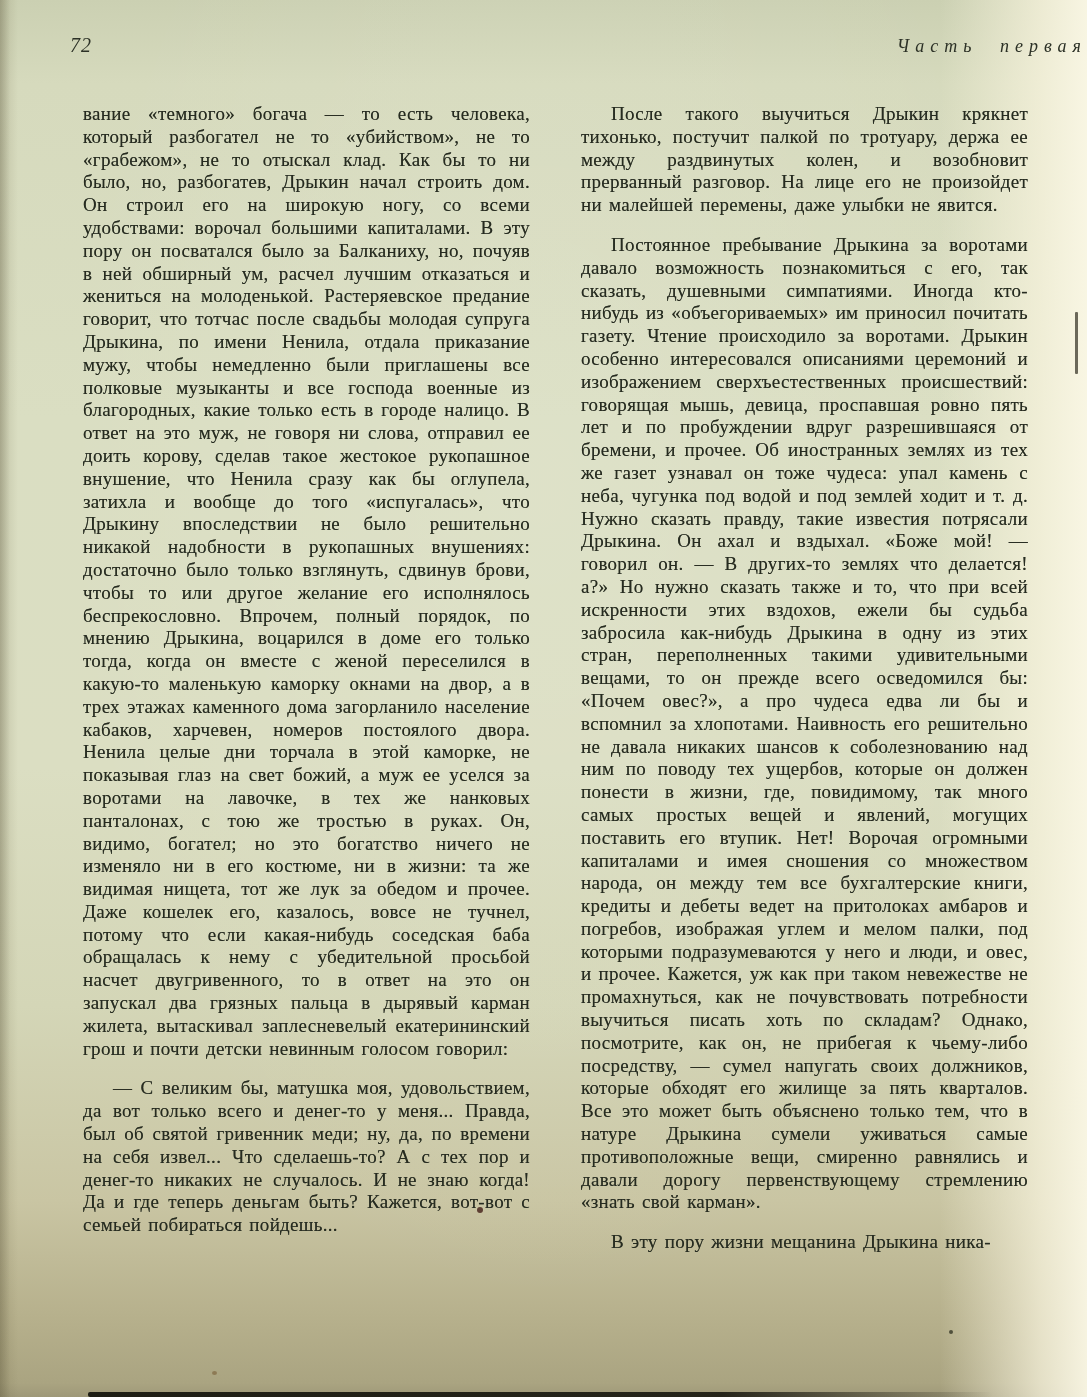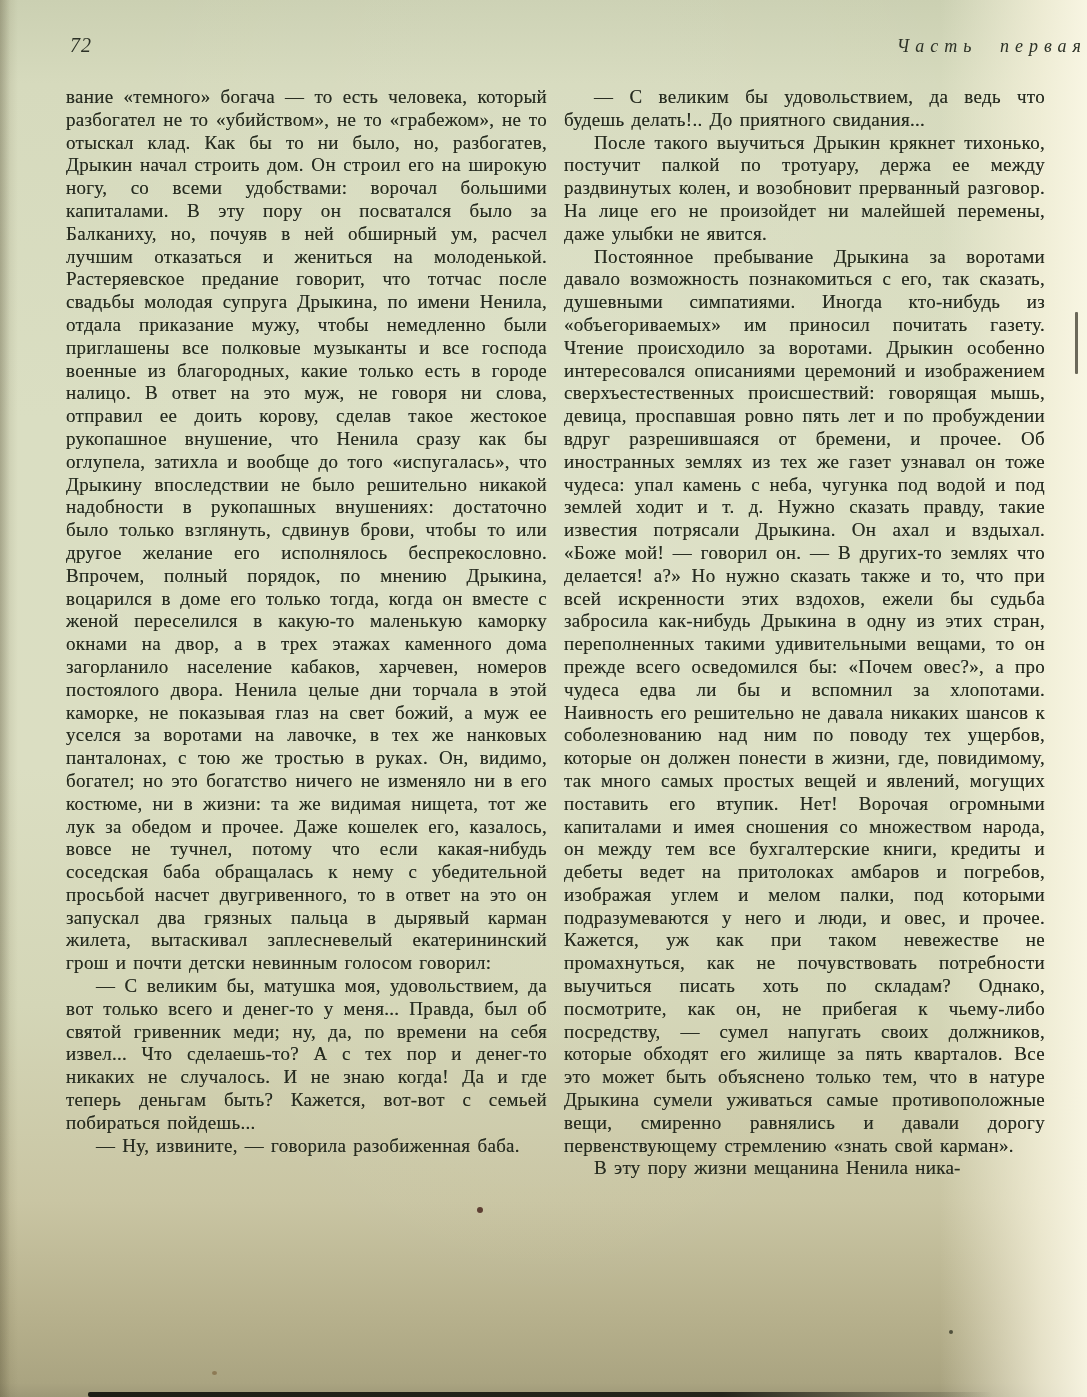--- a/index.html
+++ b/index.html
@@ -59,21 +59,21 @@
     width: 481px;
     height: 1245px;
     overflow: hidden;
     text-align: justify;
     font-size: 19px;
     line-height: 22.8px;
     letter-spacing: 0.3px;
     word-spacing: 2px;
     text-shadow: 0 0 0.6px rgba(38,43,32,0.55);
   }
-  .para { margin: 0; }
+  .para { margin: 17px; }
   .para.indent { text-indent: 30px; }
   
   .bottom-edge {
     position: absolute;
     left: 88px;
     bottom: 0;
     width: 905px;
     height: 5px;
     background: linear-gradient(90deg, rgba(16,16,10,0.9) 0%, rgba(16,16,10,0.85) 70%, rgba(16,16,10,0) 100%);
     border-radius: 2px;
@@ -107,27 +107,25 @@
 
   <div class="running-header">
     <span class="page-number">72</span>
     <span class="header-title">Часть первая</span>
   </div>
 
   <div class="columns">
     <div class="col">
         <p class="para">вание «темного» богача — то есть человека, который разбогател не то «убийством», не то «грабежом», не то отыскал клад. Как бы то ни было, но, разбогатев, Дрыкин начал строить дом. Он строил его на широкую ногу, со всеми удобствами: ворочал большими капиталами. В эту пору он посватался было за Балканиху, но, почуяв в ней обширный ум, расчел лучшим отказаться и жениться на молоденькой. Растеряевское предание говорит, что тотчас после свадьбы молодая супруга Дрыкина, по имени Ненила, отдала приказание мужу, чтобы немедленно были приглашены все полковые музыканты и все господа военные из благородных, какие только есть в городе налицо. В ответ на это муж, не говоря ни слова, отправил ее доить корову, сделав такое жестокое рукопашное внушение, что Ненила сразу как бы оглупела, затихла и вообще до того «испугалась», что Дрыкину впоследствии не было решительно никакой надобности в рукопашных внушениях: достаточно было только взглянуть, сдвинув брови, чтобы то или другое желание его исполнялось беспрекословно. Впрочем, полный порядок, по мнению Дрыкина, воцарился в доме его только тогда, когда он вместе с женой переселился в какую-то маленькую каморку окнами на двор, а в трех этажах каменного дома загорланило население кабаков, харчевен, номеров постоялого двора. Ненила целые дни торчала в этой каморке, не показывая глаз на свет божий, а муж ее уселся за воротами на лавочке, в тех же нанковых панталонах, с тою же тростью в руках. Он, видимо, богател; но это богатство ничего не изменяло ни в его костюме, ни в жизни: та же видимая нищета, тот же лук за обедом и прочее. Даже кошелек его, казалось, вовсе не тучнел, потому что если какая-нибудь соседская баба обращалась к нему с убедительной просьбой насчет двугривенного, то в ответ на это он запускал два грязных пальца в дырявый карман жилета, вытаскивал заплесневелый екатерининский грош и почти детски невинным голосом говорил:</p>
         <p class="para indent">— С великим бы, матушка моя, удовольствием, да вот только всего и денег-то у меня... Правда, был об святой гривенник меди; ну, да, по времени на себя извел... Что сделаешь-то? А с тех пор и денег-то никаких не случалось. И не знаю когда! Да и где теперь деньгам быть? Кажется, вот-вот с семьей побираться пойдешь...</p>
-        <p class="para indent">— Ну, извините, — говорила разобиженная баба.</p>
       </div>
     <div class="col">
-        <p class="para indent">— С великим бы удовольствием, да ведь что будешь делать!.. До приятного свидания...</p>
         <p class="para indent">После такого выучиться Дрыкин крякнет тихонько, постучит палкой по тротуару, держа ее между раздвинутых колен, и возобновит прерванный разговор. На лице его не произойдет ни малейшей перемены, даже улыбки не явится.</p>
         <p class="para indent">Постоянное пребывание Дрыкина за воротами давало возможность познакомиться с его, так сказать, душевными симпатиями. Иногда кто-нибудь из «объегориваемых» им приносил почитать газету. Чтение происходило за воротами. Дрыкин особенно интересовался описаниями церемоний и изображением сверхъестественных происшествий: говорящая мышь, девица, проспавшая ровно пять лет и по пробуждении вдруг разрешившаяся от бремени, и прочее. Об иностранных землях из тех же газет узнавал он тоже чудеса: упал камень с неба, чугунка под водой и под землей ходит и т. д. Нужно сказать правду, такие известия потрясали Дрыкина. Он ахал и вздыхал. «Боже мой! — говорил он. — В других-то землях что делается! а?» Но нужно сказать также и то, что при всей искренности этих вздохов, ежели бы судьба забросила как-нибудь Дрыкина в одну из этих стран, переполненных такими удивительными вещами, то он прежде всего осведомился бы: «Почем овес?», а про чудеса едва ли бы и вспомнил за хлопотами. Наивность его решительно не давала никаких шансов к соболезнованию над ним по поводу тех ущербов, которые он должен понести в жизни, где, повидимому, так много самых простых вещей и явлений, могущих поставить его втупик. Нет! Ворочая огромными капиталами и имея сношения со множеством народа, он между тем все бухгалтерские книги, кредиты и дебеты ведет на притолоках амбаров и погребов, изображая углем и мелом палки, под которыми подразумеваются у него и люди, и овес, и прочее. Кажется, уж как при таком невежестве не промахнуться, как не почувствовать потребности выучиться писать хоть по складам? Однако, посмотрите, как он, не прибегая к чьему-либо посредству, — сумел напугать своих должников, которые обходят его жилище за пять кварталов. Все это может быть объяснено только тем, что в натуре Дрыкина сумели уживаться самые противоположные вещи, смиренно равнялись и давали дорогу первенствующему стремлению «знать свой карман».</p>
-        <p class="para indent">В эту пору жизни мещанина Ненила ника-</p>
+        <p class="para indent">В эту пору жизни мещанина Дрыкина ника-</p>
       </div>
   </div>
 
   <div class="left-edge-shade"></div>
   <div class="right-edge-line"></div>
   <div class="bottom-edge"></div>
   <div class="speck speck-1"></div>
   <div class="speck speck-2"></div>
   <div class="speck speck-3"></div>
 

